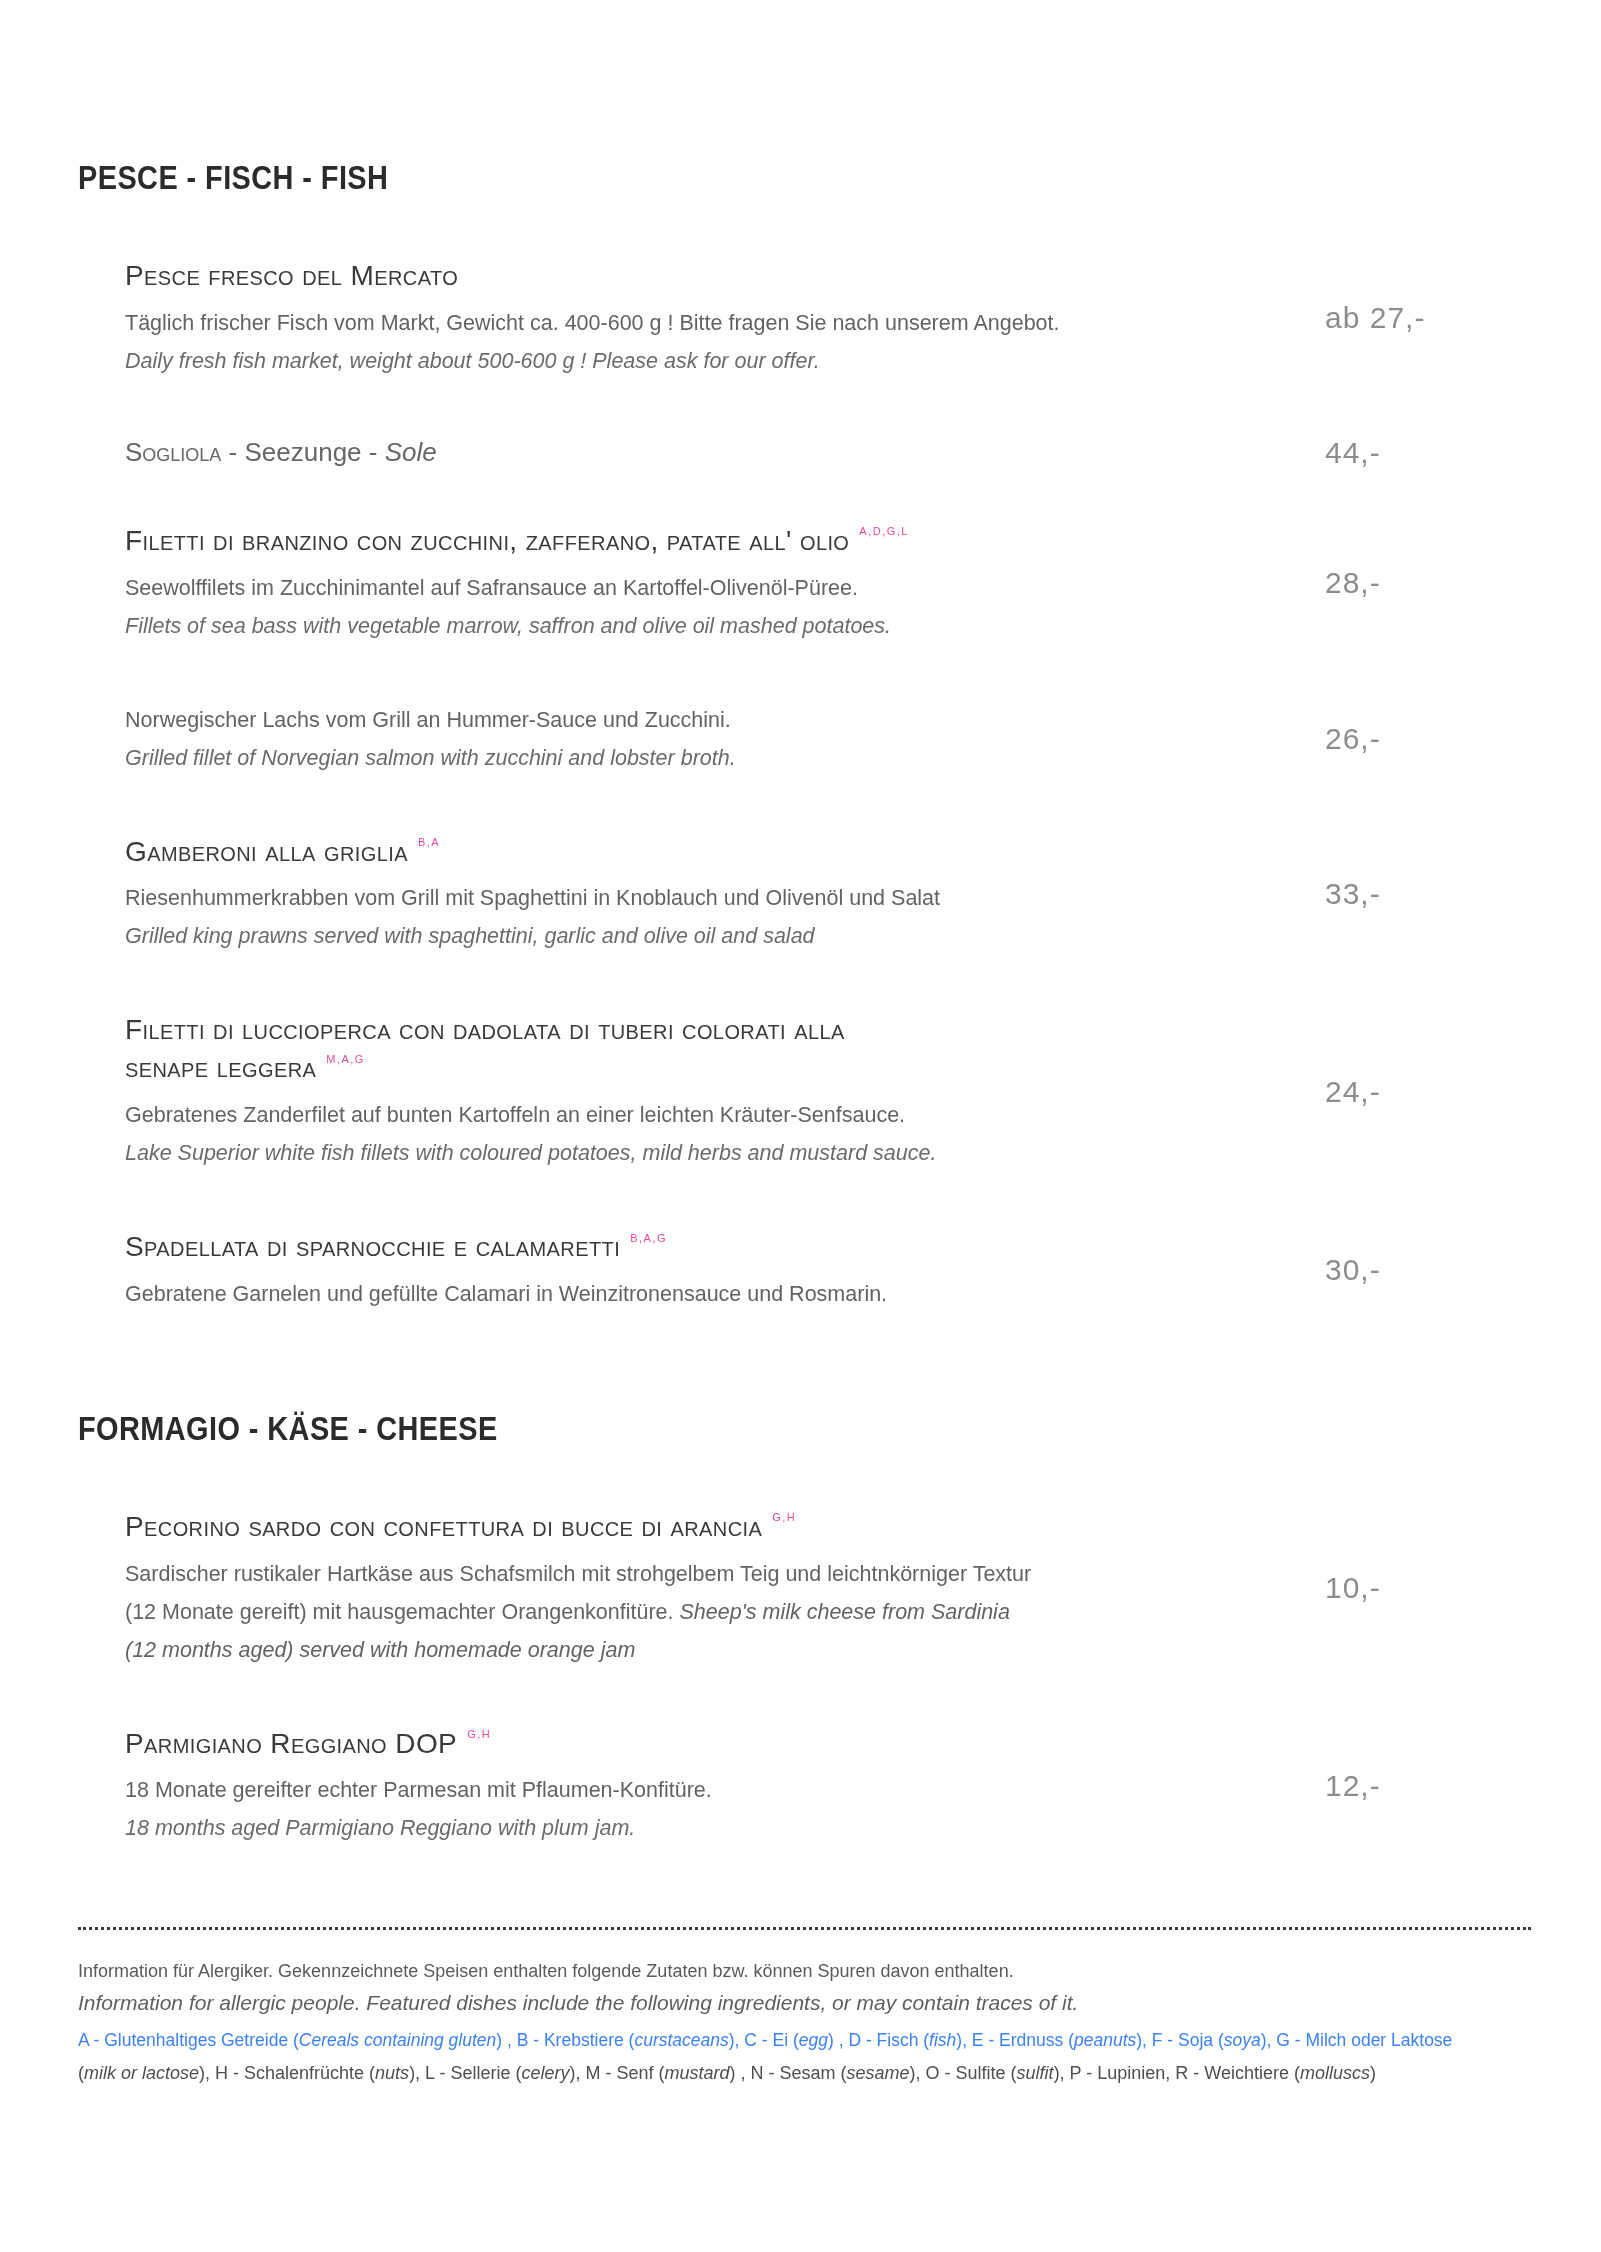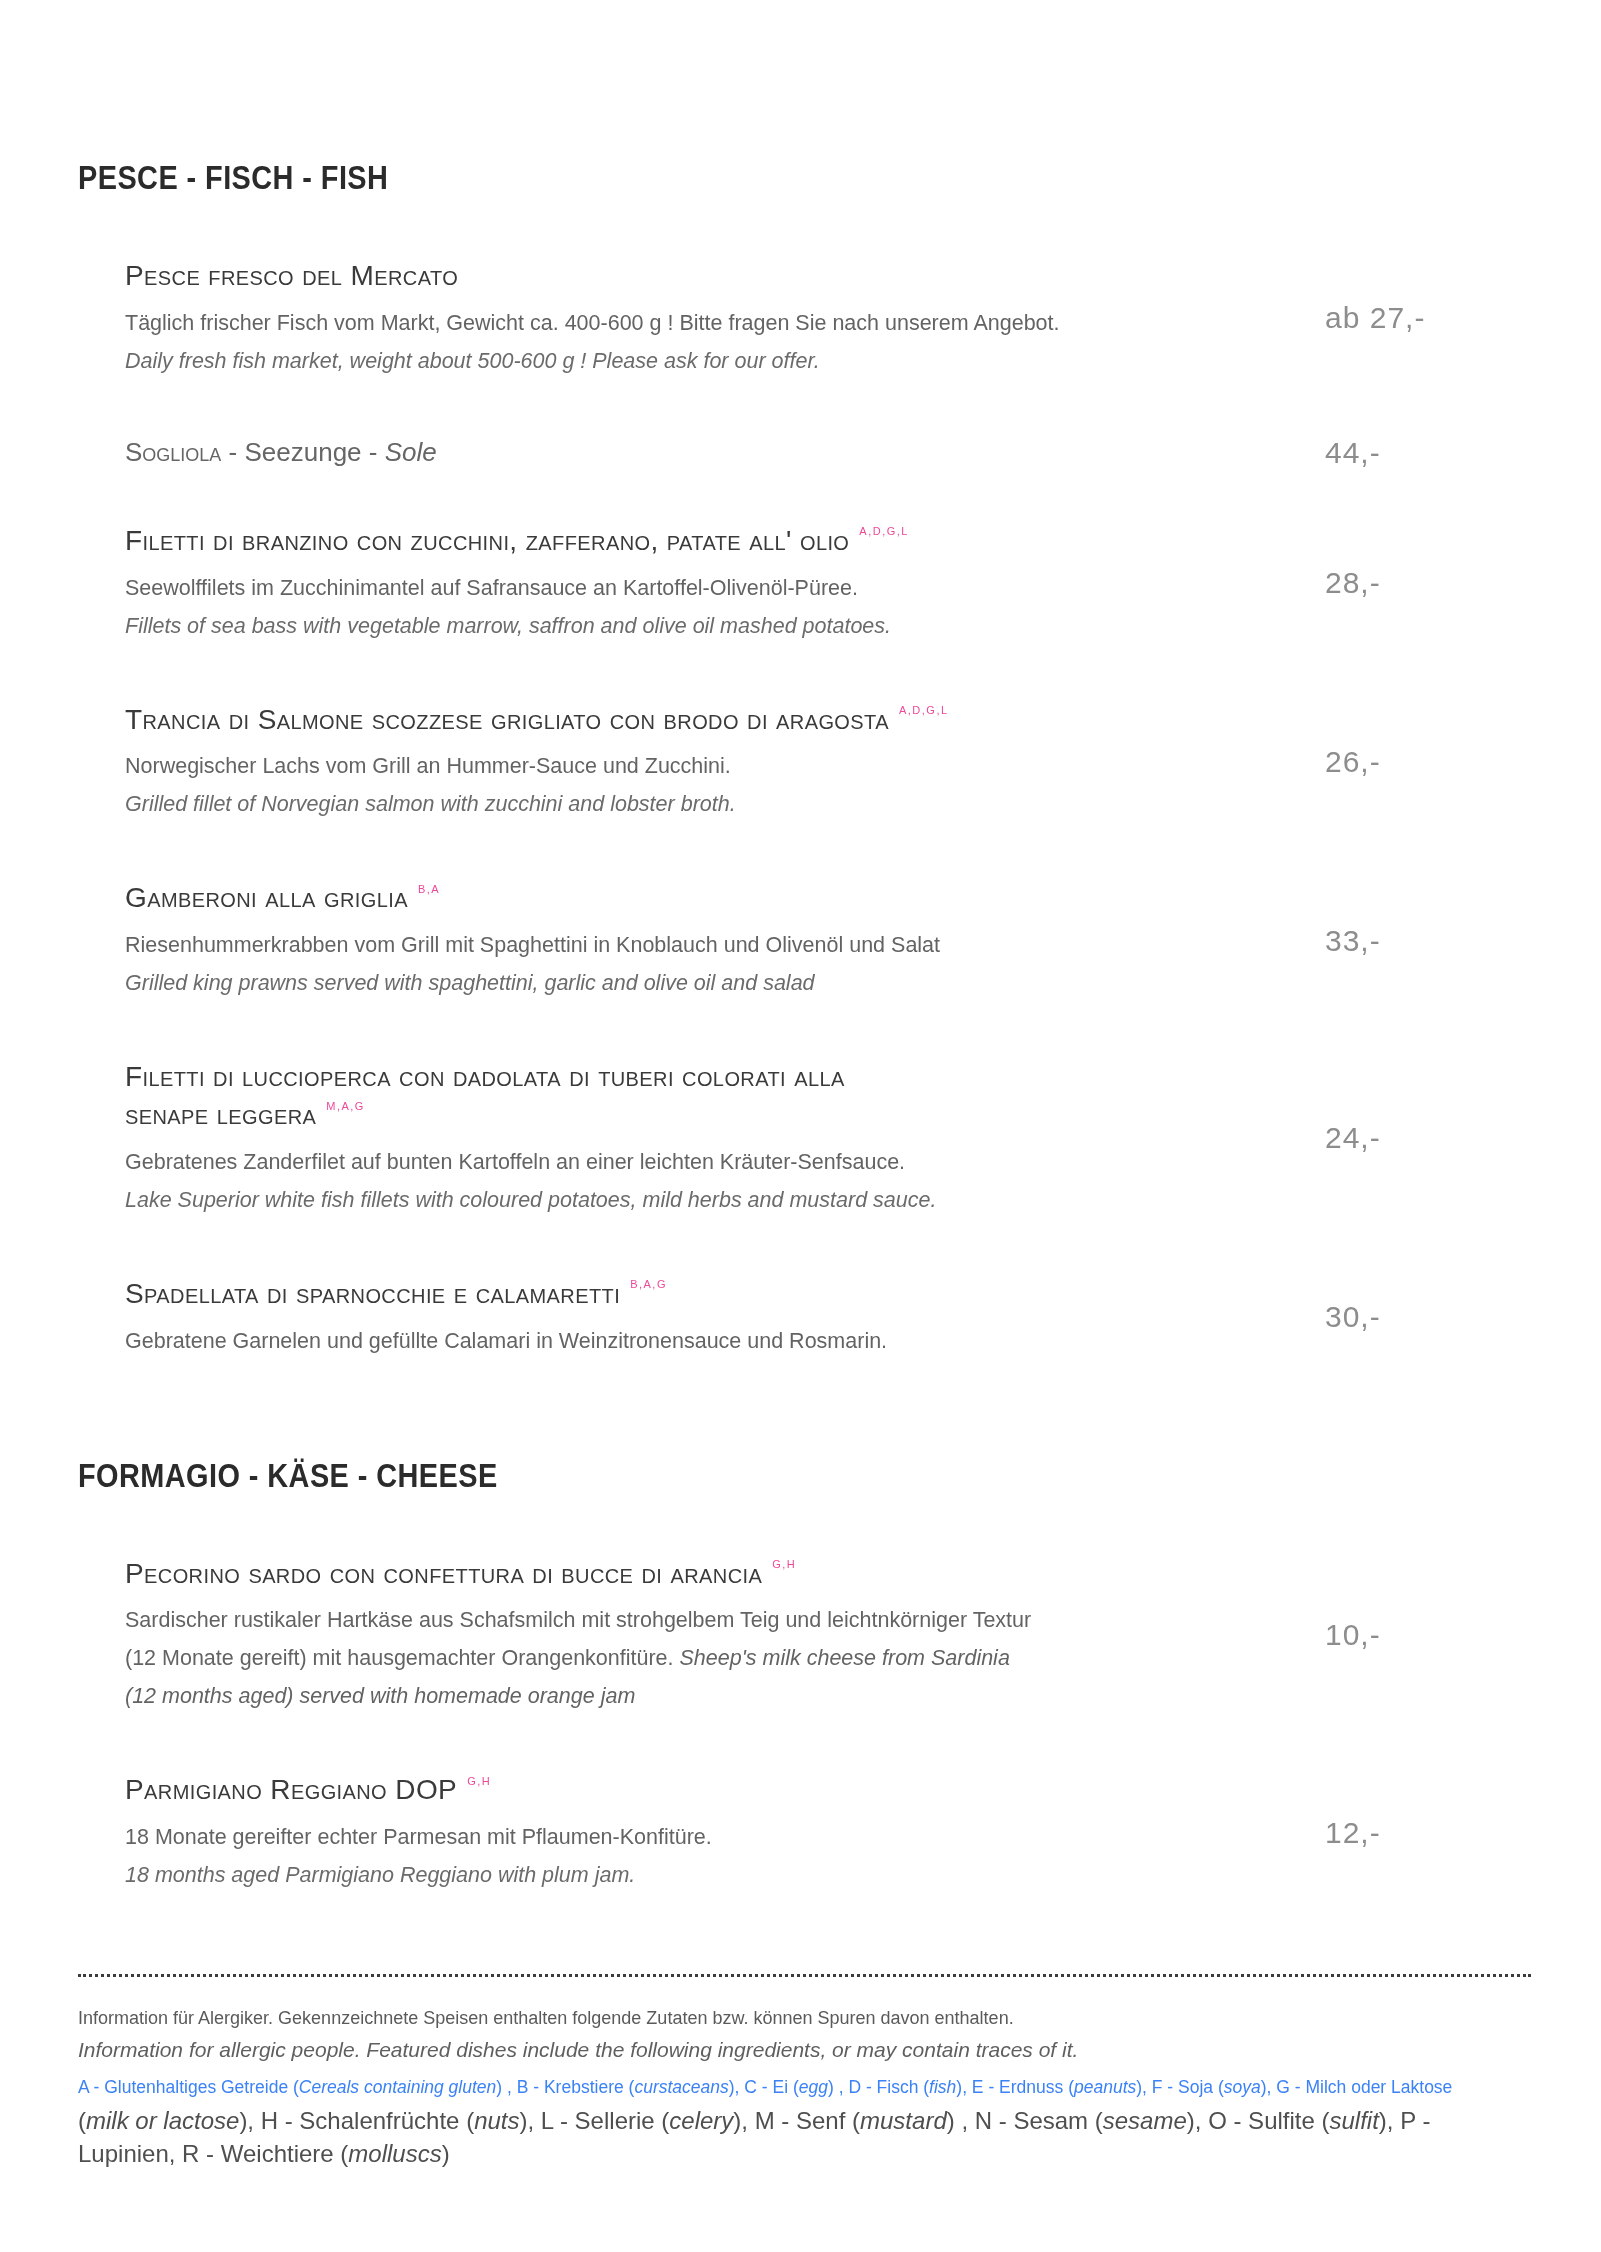--- a/index.html
+++ b/index.html
@@ -41,21 +41,21 @@
     white-space:nowrap;
   }
   .divider{
     border:none;border-top:3px dotted #3c3c3c;
     margin:80px 0 26px 0;width:1453px;
   }
   .footer p{margin:0;}
   .f1{font-size:18px;color:#5a5a5a;line-height:31px;}
   .f2{font-size:21px;color:#5f5f5f;line-height:31px;font-style:italic;}
   .f3{font-size:17.5px;color:#3b82f6;line-height:33px;margin-top:6px !important;}
-  .f4{font-size:24px;color:#4f4f4f;line-height:33px;}
+  .f4{font-size:18px;color:#4f4f4f;line-height:33px;}
 </style>
 </head>
 <body>
 
 <div>
 
   <h2 class="sec-title">PESCE - FISCH - FISH</h2>
 
   <div class="items">
 
@@ -79,21 +79,20 @@
       <div class="item-body">
         <h3 class="item-title"><span>Filetti di branzino con zucchini, zafferano, patate all' olio</span><sup>A,D,G,L</sup></h3>
         <p class="de">Seewolffilets im Zucchinimantel auf Safransauce an Kartoffel-Olivenöl-Püree.</p>
         <p class="en">Fillets of sea bass with vegetable marrow, saffron and olive oil mashed potatoes.</p>
       </div>
       <div class="price">28,-</div>
     </div>
 
     <div class="item">
       <div class="item-body">
-        <h3 class="item-title"><span>Trancia di Salmone scozzese grigliato con brodo di aragosta</span><sup>A,D,G,L</sup></h3>
         <p class="de">Norwegischer Lachs vom Grill an Hummer-Sauce und Zucchini.</p>
         <p class="en">Grilled fillet of Norvegian salmon with zucchini and lobster broth.</p>
       </div>
       <div class="price">26,-</div>
     </div>
 
     <div class="item">
       <div class="item-body">
         <h3 class="item-title"><span>Gamberoni alla griglia</span><sup>B,A</sup></h3>
         <p class="de">Riesenhummerkrabben vom Grill mit Spaghettini in Knoblauch und Olivenöl und Salat</p>

